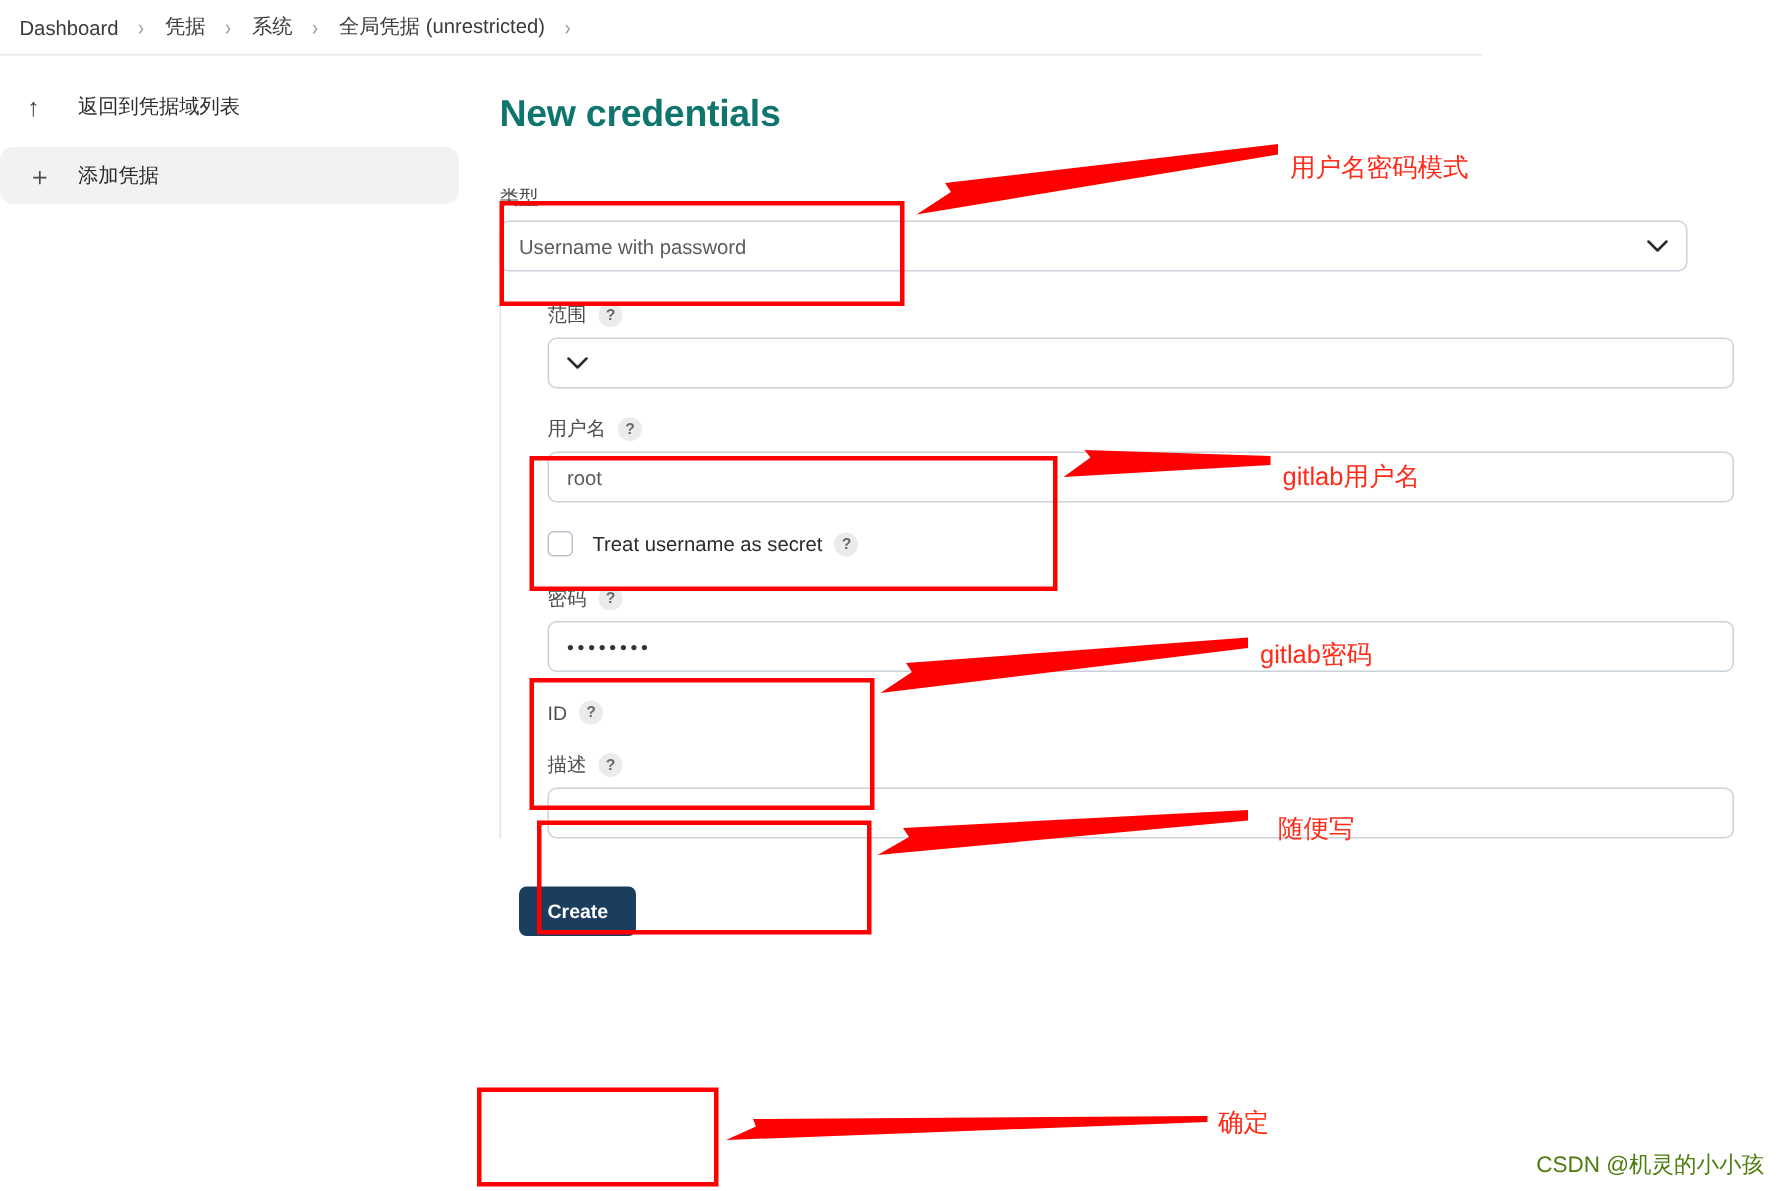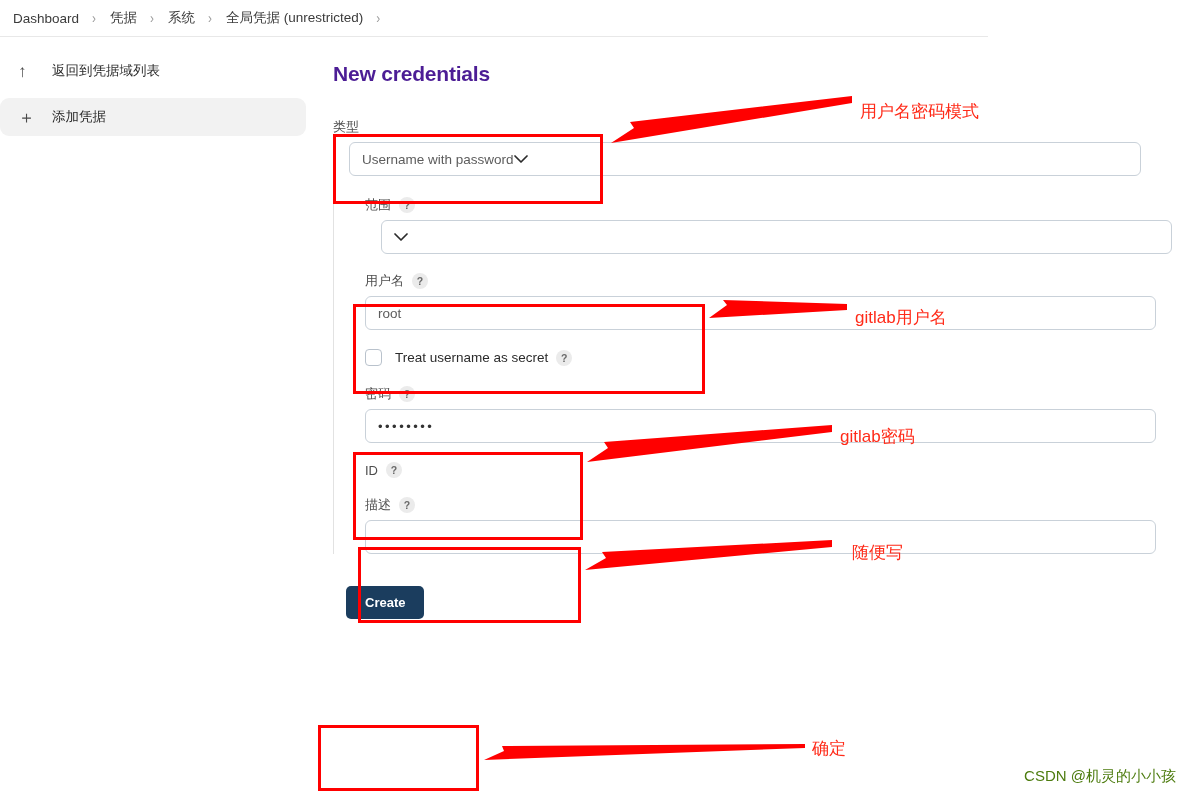--- a/index.html
+++ b/index.html
@@ -38,41 +38,41 @@
   .side-ico {
     width: 26px; font-size: 17px; color: #4a4a4a;
     display: flex; align-items: center; justify-content: flex-start;
     line-height: 1;
   }
   .side-label { font-size: 13.5px; color: #2b2b2b; margin-left: 8px; }
 
   
   .main { position: absolute; left: 333px; top: 62px; width: 840px; }
   .page-title {
-    font-size: 21px; font-weight: bold; color: #4c1d95;
+    font-size: 25px; font-weight: bold; color: #0f766e;
     letter-spacing: -0.2px; margin: 0 0 33px 0;
   }
   .field-label {
     font-size: 13px; color: #4d4d4d; display: flex; align-items: center;
     margin-bottom: 7px; height: 16px;
   }
   .help-badge {
     display: inline-flex; align-items: center; justify-content: center;
     width: 16px; height: 16px; border-radius: 50%;
     background: #ebebeb; color: #6a6a6a;
     font-size: 10.5px; font-weight: bold; margin-left: 8px;
     cursor: pointer;
   }
   .ctrl {
     width: 100%; height: 34px; border: 1px solid #c9d1d9;
     border-radius: 6px; background: #fff;
     font-size: 13.5px; color: #5c5c5c;
     padding: 0 12px; display: flex; align-items: center;
   }
-  .ctrl.select { cursor: pointer; margin-left: 16px; }
+  .ctrl.select { justify-content: space-between; cursor: pointer; }
   .chev { color: #2b2b2b; font-size: 12px; line-height: 1; }
   .chev svg { display: block; }
 
   
   .type-block { width: 792px; margin-bottom: 21px; }
   .type-block .ctrl { width: 792px; }
 
   
   .nested {
     border-left: 1px solid #e2e2e2; padding-left: 31px; width: 840px;

